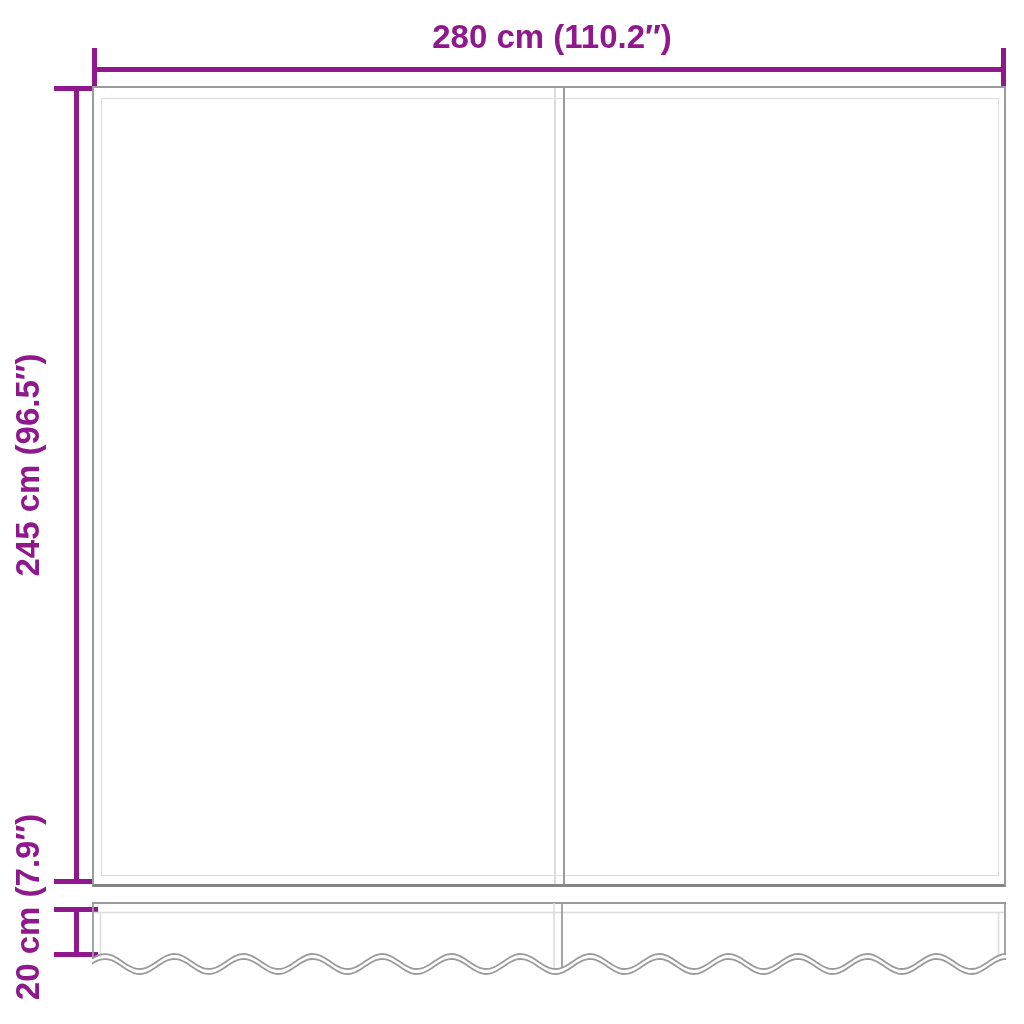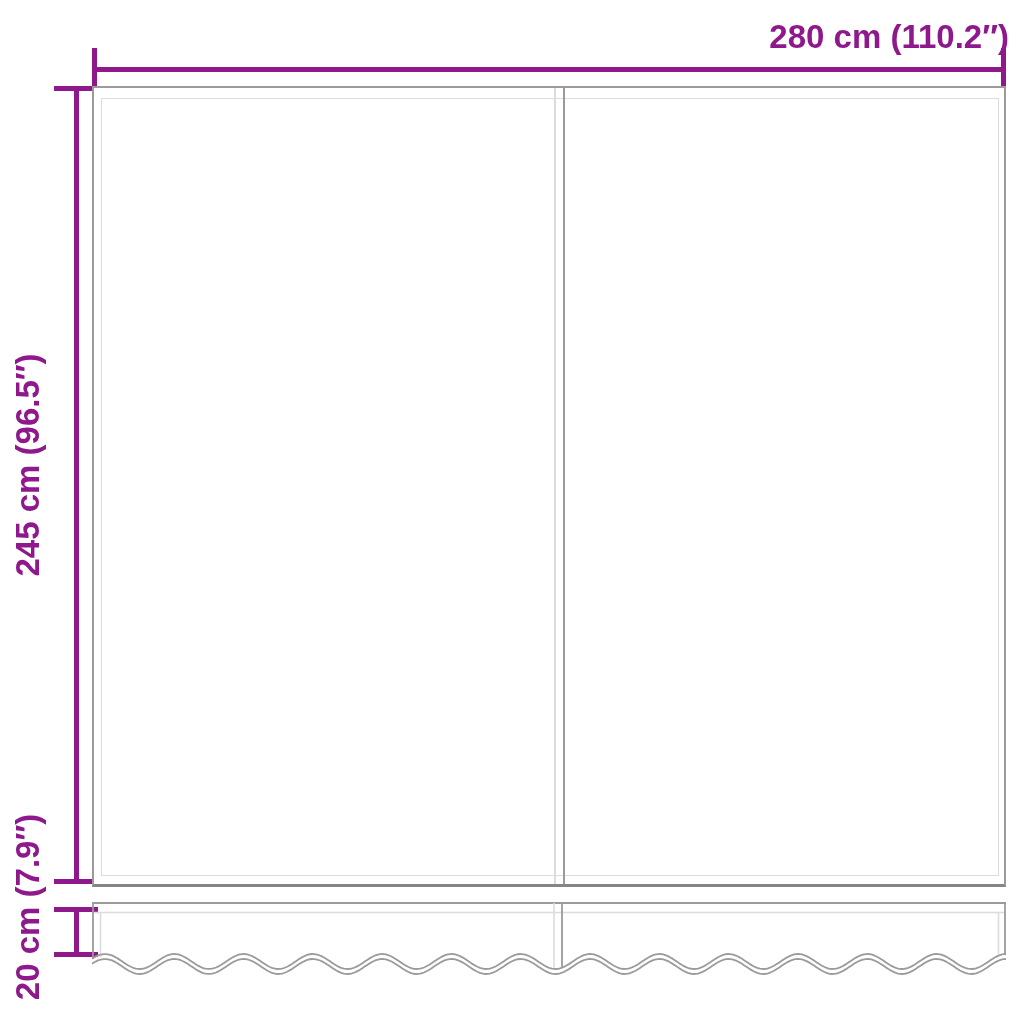--- a/index.html
+++ b/index.html
@@ -20,21 +20,21 @@
   }
   .dim-label{
     position:absolute;
     color:var(--accent);
     font-size:33px;
     font-weight:700;
     white-space:nowrap;
   }
   .label-width{
     left:95px;top:20px;width:914px;
-    text-align:right;line-height:33px;
+    text-align:center;line-height:33px;
   }
   .label-rot{
     transform:translate(-50%,-50%) rotate(-90deg);
   }
   .label-height{left:28px;top:465px;}
   .label-valance{left:28px;top:907px;}
   .dim{position:absolute;background:var(--accent);}
   .hline-width{left:95px;top:67px;width:910px;height:5px;}
   .capv{width:5px;height:44px;top:48px;}
   .cap-w-left{left:92px;}

